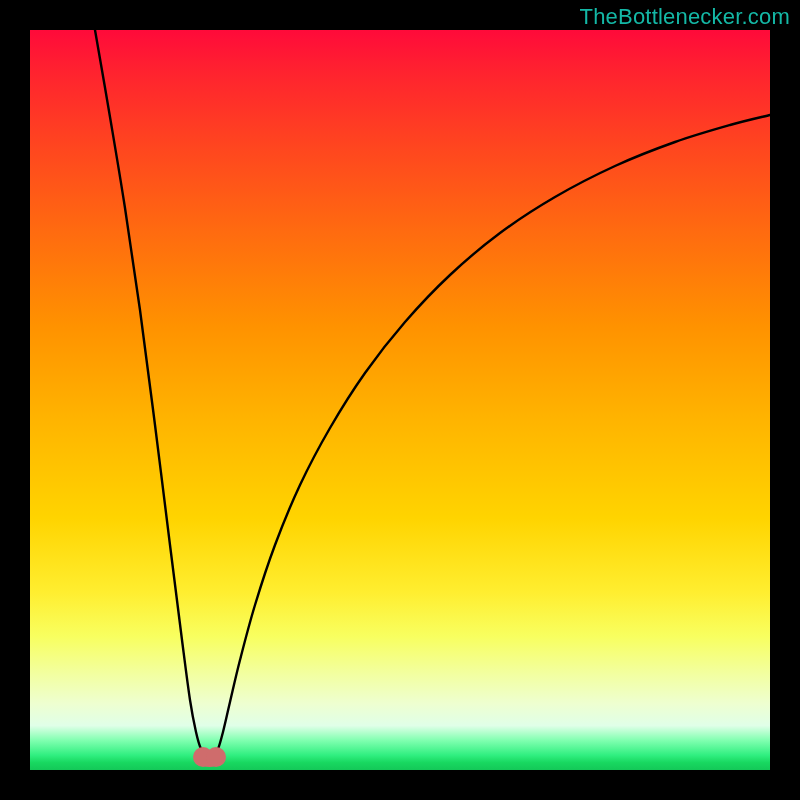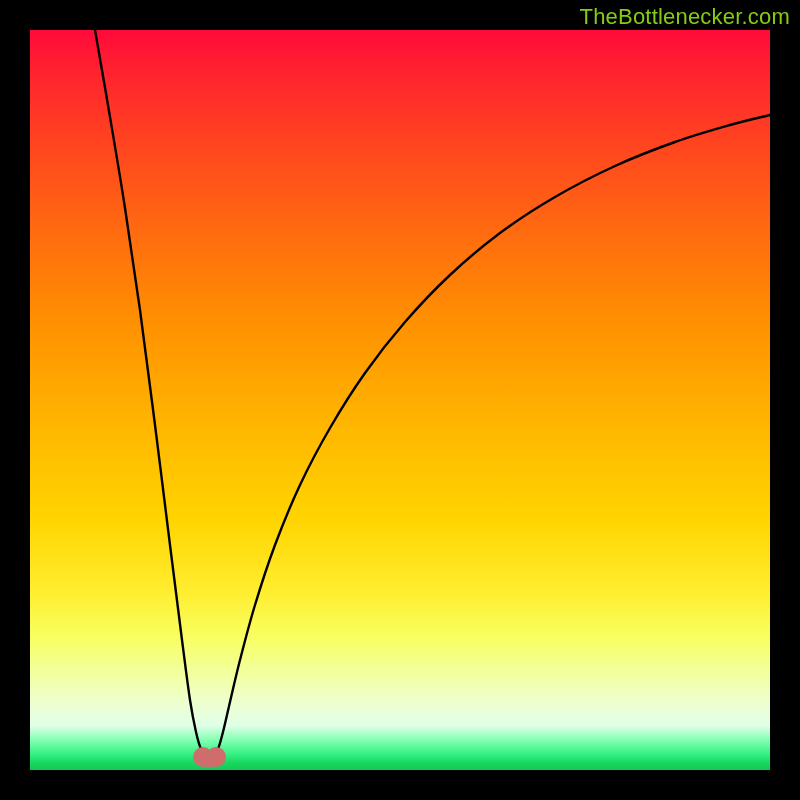--- a/index.html
+++ b/index.html
@@ -39,21 +39,21 @@
       #80ffb0 96%,
       #30ef80 98%,
       #18d860 99%,
       #14c858 100%
     );
   }
   .watermark {
     position: absolute;
     top: 4px;
     right: 10px;
-    color: #84cc16;
+    color: #14b8a6;
     font-size: 22px;
     font-weight: 500;
     letter-spacing: 0.2px;
     user-select: none;
   }
   svg.curve {
     position: absolute;
     left: 0;
     top: 0;
     width: 740px;

